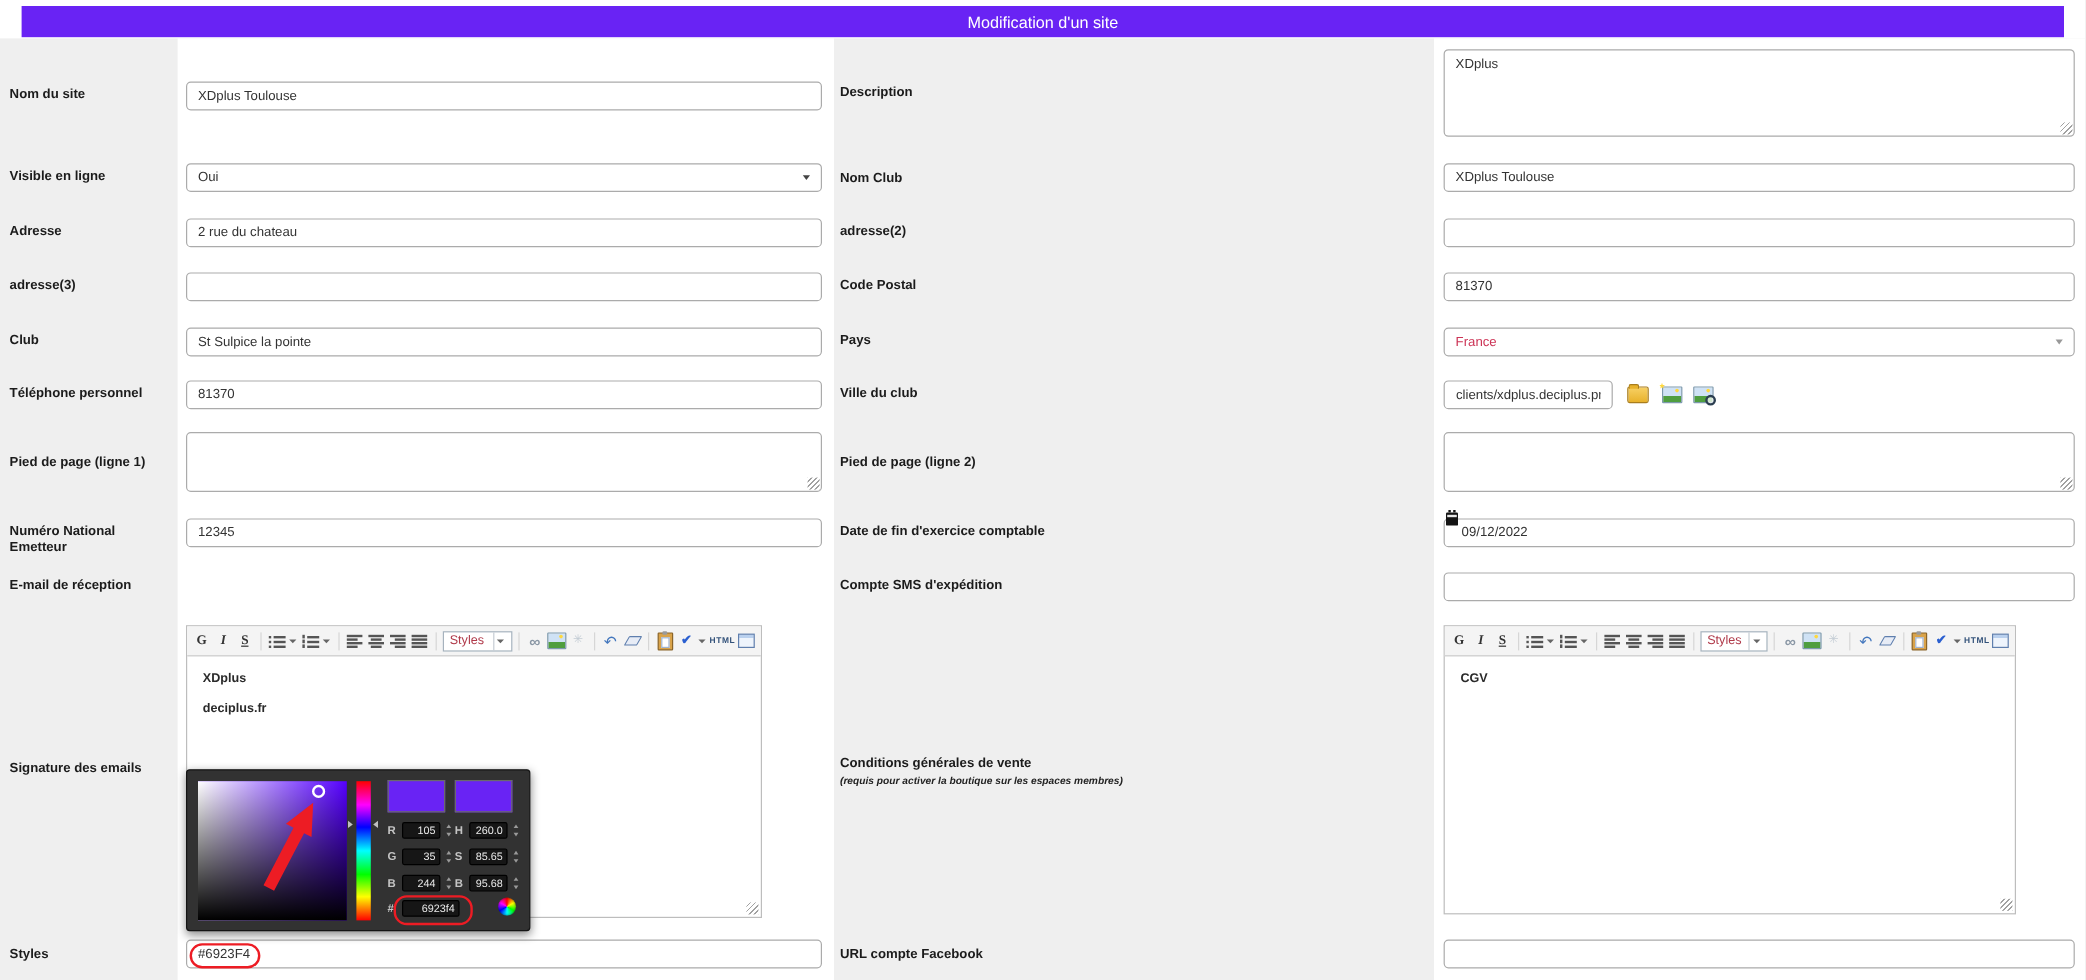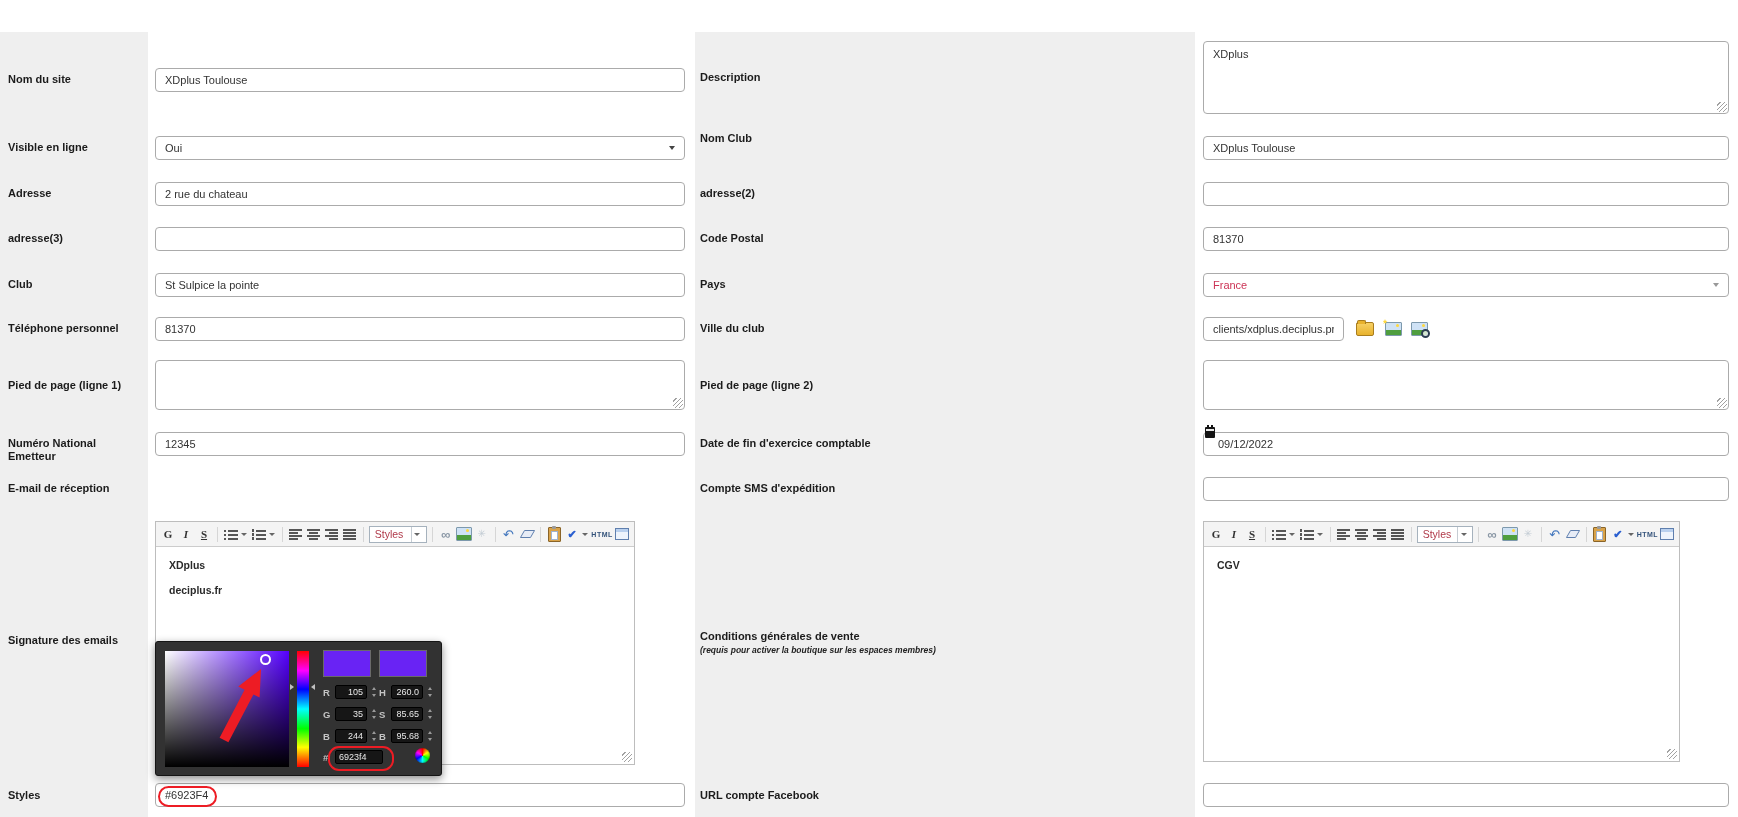--- a/index.html
+++ b/index.html
@@ -88,40 +88,43 @@
   .sv-marker{position:absolute;left:95px;top:3px;width:7px;height:7px;border:2px solid #fff;border-radius:50%;}
   .hue{position:absolute;left:141px;top:9px;width:12px;height:116px;
     background:linear-gradient(to bottom,#f00 0%,#f0f 17%,#00f 33%,#0ff 50%,#0f0 67%,#ff0 83%,#f00 100%);}
   .hue-tri-l{position:absolute;left:134px;top:42px;width:0;height:0;border-top:3.5px solid transparent;border-bottom:3.5px solid transparent;border-left:4.5px solid #bfbfbf;}
   .hue-tri-r{position:absolute;left:155px;top:42px;width:0;height:0;border-top:3.5px solid transparent;border-bottom:3.5px solid transparent;border-right:4.5px solid #bfbfbf;}
   .swatch{position:absolute;top:8px;width:48px;height:27px;background:#6923f4;border:1px solid #6a6a6a;box-sizing:border-box;}
   .pr{position:absolute;display:flex;align-items:center;gap:4px;height:14px;}
   .plbl{font-size:9.5px;font-weight:700;color:#c4c4c4;width:8px;}
   .pin{width:32px;height:14px;background:#161616;border:1px solid #000;color:#e8e8e8;font-size:9px;text-align:right;
     padding:0 3px;border-radius:2px;box-sizing:border-box;font-family:"Liberation Sans",sans-serif;outline:none;}
-  .pinhex{width:48px;text-align:left;}
+  .pinhex{width:48px;text-align:right;}
   .spin{position:relative;width:7px;height:12px;}
   .spin::before{content:"";position:absolute;left:1px;top:1px;border-left:2.5px solid transparent;border-right:2.5px solid transparent;border-bottom:3.5px solid #9a9a9a;}
   .spin::after{content:"";position:absolute;left:1px;bottom:1px;border-left:2.5px solid transparent;border-right:2.5px solid transparent;border-top:3.5px solid #9a9a9a;}
   .wheel{position:absolute;left:259px;top:106px;width:15px;height:15px;border-radius:50%;
     background:conic-gradient(#f00,#ff0,#0f0,#0ff,#00f,#f0f,#f00);box-shadow:inset 0 0 2px rgba(0,0,0,.6);}
   .ellipse{position:absolute;border:2px solid #ed1c24;border-radius:11px;z-index:8;pointer-events:none;}
   .arrow-svg{position:absolute;left:0;top:0;z-index:7;pointer-events:none;}
 
   .cal{position:absolute;left:1205px;width:10px;height:11px;background:#141414;border-radius:1px;z-index:2;}
   .cal::before{content:"";position:absolute;left:1px;top:2px;right:1px;height:1.5px;background:#fff;opacity:.9;}
   .cal::after{content:"";position:absolute;left:2px;top:-2px;width:2px;height:2px;background:#141414;box-shadow:4px 0 0 #141414;}
   .logo-ic{position:absolute;top:321px;display:flex;align-items:center;justify-content:center;width:18px;height:16px;cursor:pointer;}
 </style>
 </head>
 <body>
 
 <div id="app">
 
   <div class="white-band"></div>
+  <div class="header-bar">
+    <span>Modification d'un site</span>
+  </div>
   <div class="col-strip strip-left"></div>
   <div class="col-strip strip-right"></div>
 
   <label class="lbl l" style="top:73px">Nom du site</label>
   <input class="field f-l" style="top: 68px;" value="XDplus Toulouse">
 
   <label class="lbl l" style="top:141px">Visible en ligne</label>
   <div class="field f-l selectbox" style="top:136px">
     <span class="sel-text">Oui</span>
     <span class="dd-arrow"></span>
@@ -214,21 +217,21 @@
   </div>
 
   <label class="lbl l" style="top:789px">Styles</label>
   <input class="field f-l" style="top: 783px;" value="#6923F4">
   <span class="ellipse" style="left:158px;top:786px;width:55px;height:17px"></span>
 
   <label class="lbl r" style="top:71px">Description</label>
   <textarea class="field f-r" style="top: 41px; height: 73px;">XDplus</textarea>
   <span class="rz" style="left:1717px;top:102px"></span>
 
-  <label class="lbl r" style="top:132px">Nom Club</label>
+  <label class="lbl r" style="top:143px">Nom Club</label>
   <input class="field f-r" style="top: 136px;" value="XDplus Toulouse">
 
   <label class="lbl r" style="top:187px">adresse(2)</label>
   <input class="field f-r" style="top: 182px;" value="">
 
   <label class="lbl r" style="top:232px">Code Postal</label>
   <input class="field f-r" style="top: 227px;" value="81370">
 
   <label class="lbl r" style="top:278px">Pays</label>
   <div class="field f-r selectbox" style="top:273px">

